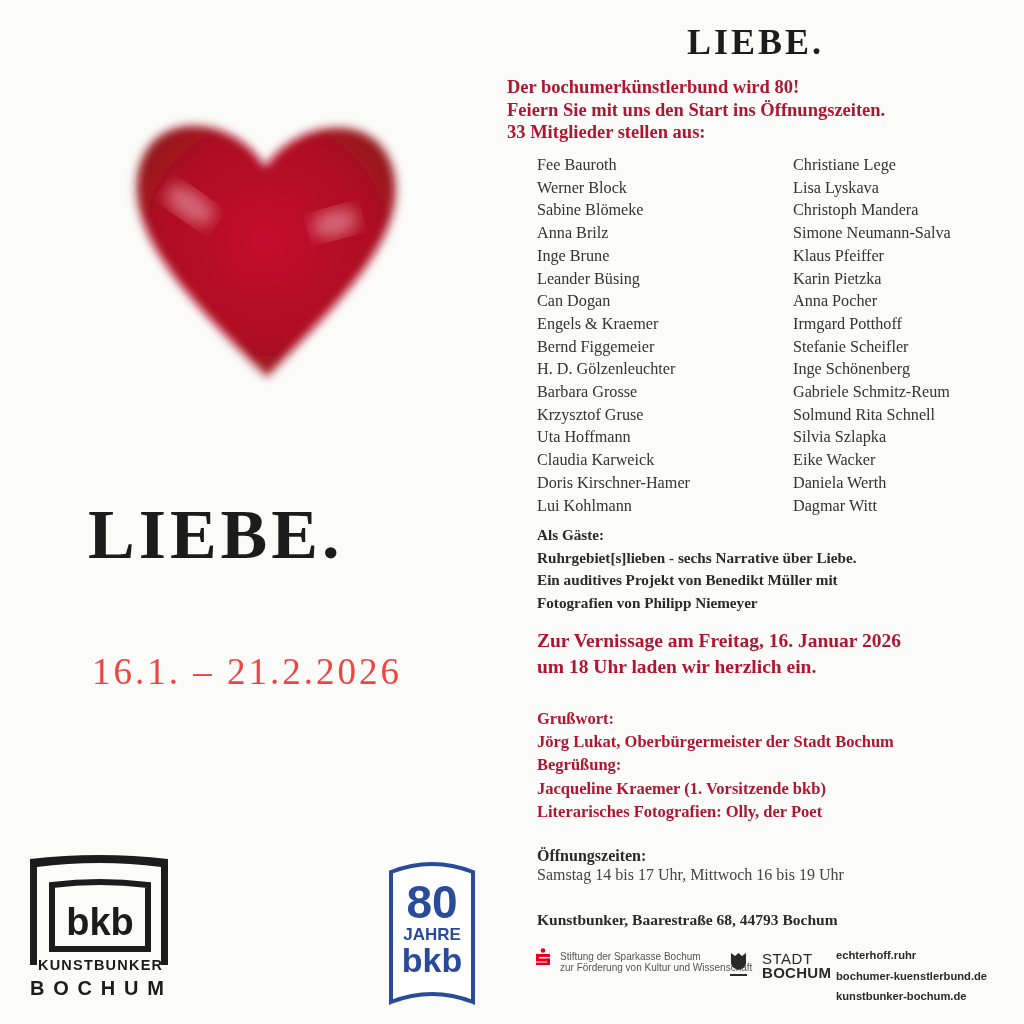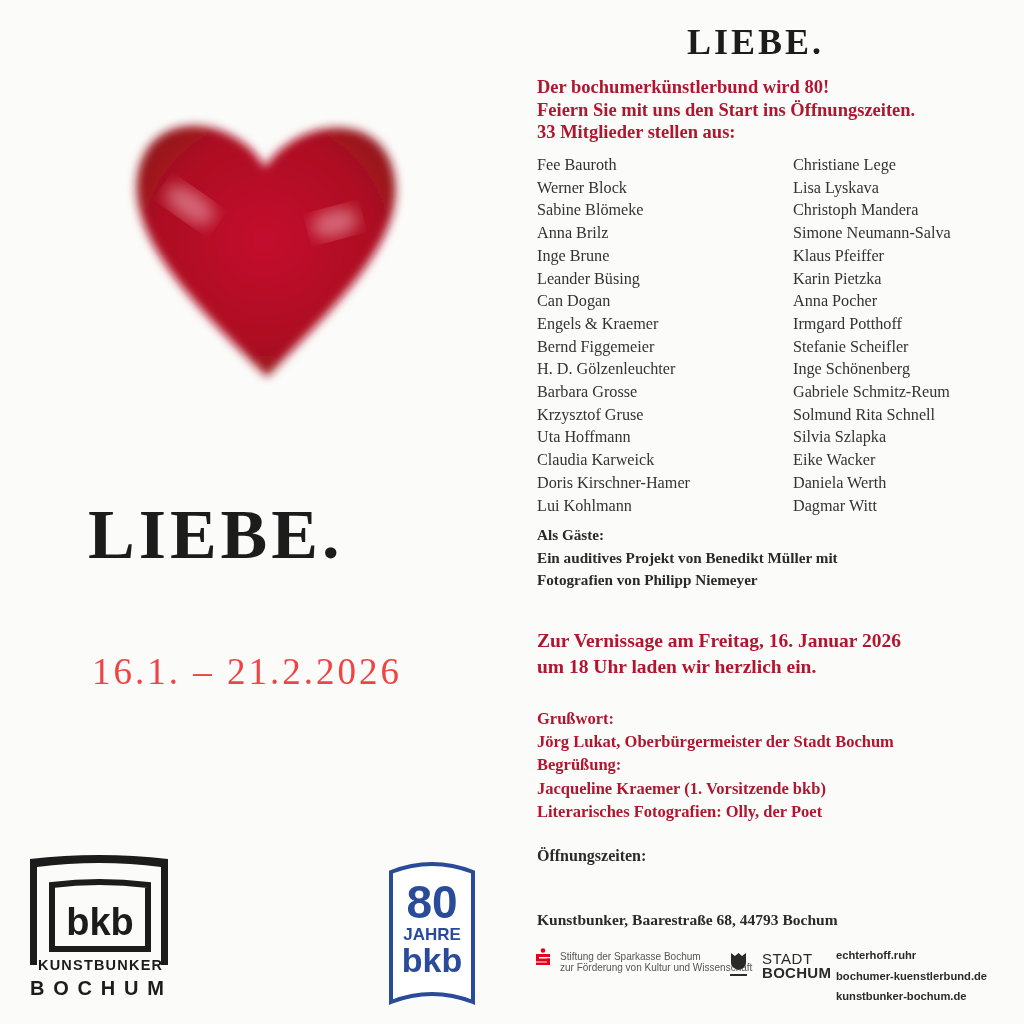--- a/index.html
+++ b/index.html
@@ -9,21 +9,21 @@
   .heart-wrap { position:absolute; left:115px; top:95px; width:300px; height:290px; }
   .heart-wrap svg { width:100%; height:100%; }
 
   .big-title { position:absolute; left:88px; top:500px; font-size:70px; font-weight:bold; letter-spacing:4px; color:#1c1c1c; line-height:1; }
   .date-range { position:absolute; left:92px; top:653px; font-size:37px; letter-spacing:3px; color:#ef4444; line-height:1; }
 
   .logo-bkb { position:absolute; left:24px; top:855px; width:150px; height:145px; }
   .logo-80 { position:absolute; left:387px; top:860px; width:90px; height:148px; }
   .small-title { position:absolute; left:687px; top:24px; font-size:36px; font-weight:bold; letter-spacing:3px; color:#1c1c1c; line-height:1; }
 
-  .intro { position:absolute; left:537px; top:76px; color:#b01630; font-weight:bold; font-size:18.5px; line-height:22.5px; }
+  .intro { position:absolute; left:507px; top:76px; color:#b01630; font-weight:bold; font-size:18.5px; line-height:22.5px; }
 
   .members { position:absolute; left:537px; top:154px; font-size:16.2px; line-height:22.7px; color:#333; }
   .members.col2 { left:793px; }
 
   .guests { position:absolute; left:537px; top:524px; font-weight:bold; font-size:15.2px; line-height:22.5px; color:#2a2a2a; }
   .vernissage { position:absolute; left:537px; top:628px; color:#b01630; font-weight:bold; font-size:19.5px; line-height:26px; }
   .program { position:absolute; left:537px; top:707px; color:#b01630; font-weight:bold; font-size:16.5px; line-height:23.2px; }
 
   .hours { position:absolute; left:537px; top:846px; font-size:16px; line-height:19px; color:#444; }
   .hours .hl { font-weight:bold; color:#2a2a2a; }
@@ -128,39 +128,41 @@
   <div>Gabriele Schmitz-Reum</div>
   <div>Solmund Rita Schnell</div>
   <div>Silvia Szlapka</div>
   <div>Eike Wacker</div>
   <div>Daniela Werth</div>
   <div>Dagmar Witt</div>
 </div>
 
 <div class="guests">
   <div>Als Gäste:</div>
+  <div>Ruhrgebiet[s]lieben - sechs Narrative über Liebe.</div>
   <div>Ein auditives Projekt von Benedikt Müller mit</div>
   <div>Fotografien von Philipp Niemeyer</div>
 </div>
 
 <div class="vernissage">
   <div>Zur Vernissage am Freitag, 16. Januar 2026</div>
   <div>um 18 Uhr laden wir herzlich ein.</div>
 </div>
 
 <div class="program">
   <div>Grußwort:</div>
   <div>Jörg Lukat, Oberbürgermeister der Stadt Bochum</div>
   <div>Begrüßung:</div>
   <div>Jacqueline Kraemer (1. Vorsitzende bkb)</div>
   <div>Literarisches Fotografien: Olly, der Poet</div>
 </div>
 
 <div class="hours">
   <div class="hl">Öffnungszeiten:</div>
+  <div>Samstag 14 bis 17 Uhr, Mittwoch 16 bis 19 Uhr</div>
 </div>
 
 <div class="address">Kunstbunker, Baarestraße 68, 44793 Bochum</div>
 
 <div class="sparkasse">
   <svg class="s-icon" viewBox="0 0 14 17">
     <circle cx="7" cy="2.5" r="2.3" fill="#e2001a"></circle>
     <rect x="0" y="6" width="14" height="3" fill="#e2001a"></rect>
     <rect x="0" y="6" width="3" height="6" fill="#e2001a"></rect>
     <rect x="0" y="10.5" width="14" height="3" fill="#e2001a"></rect>

